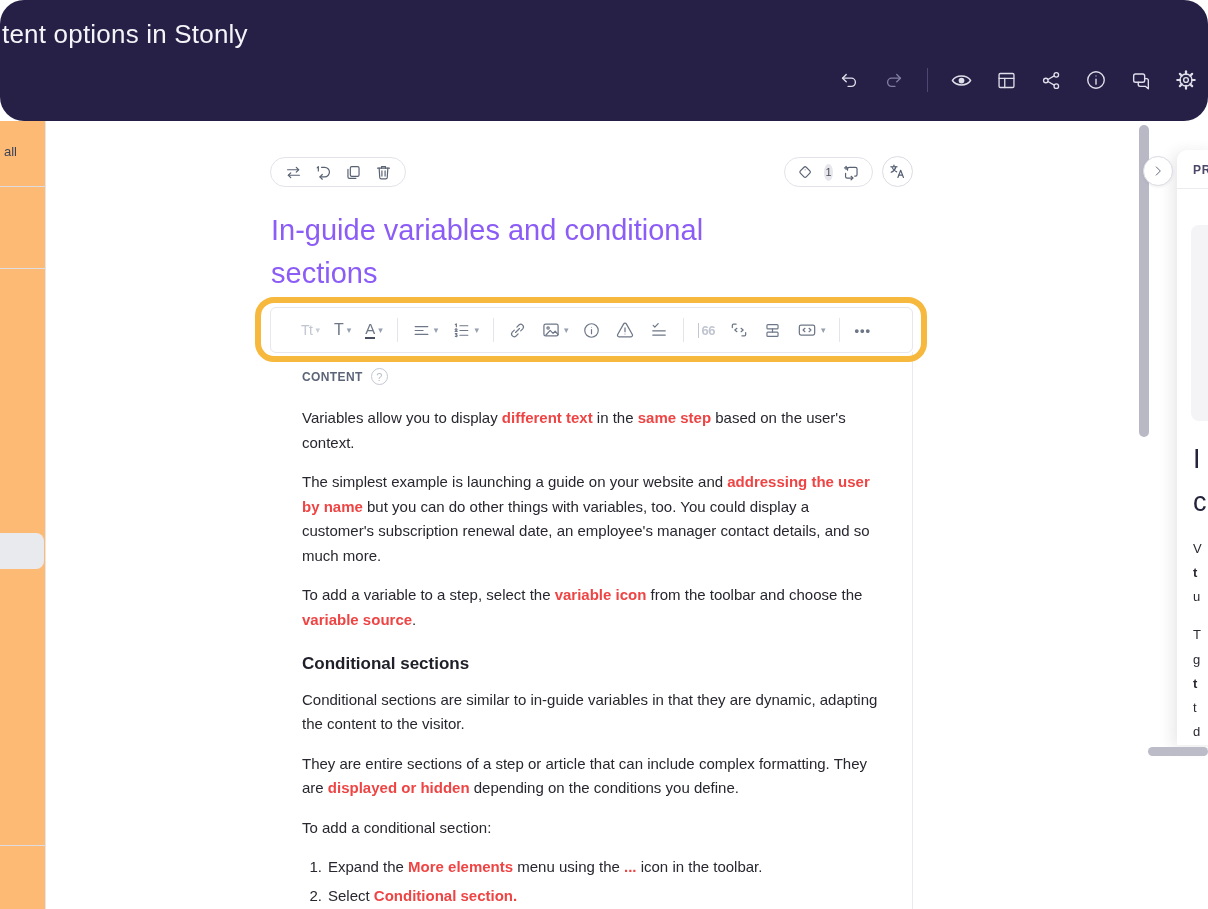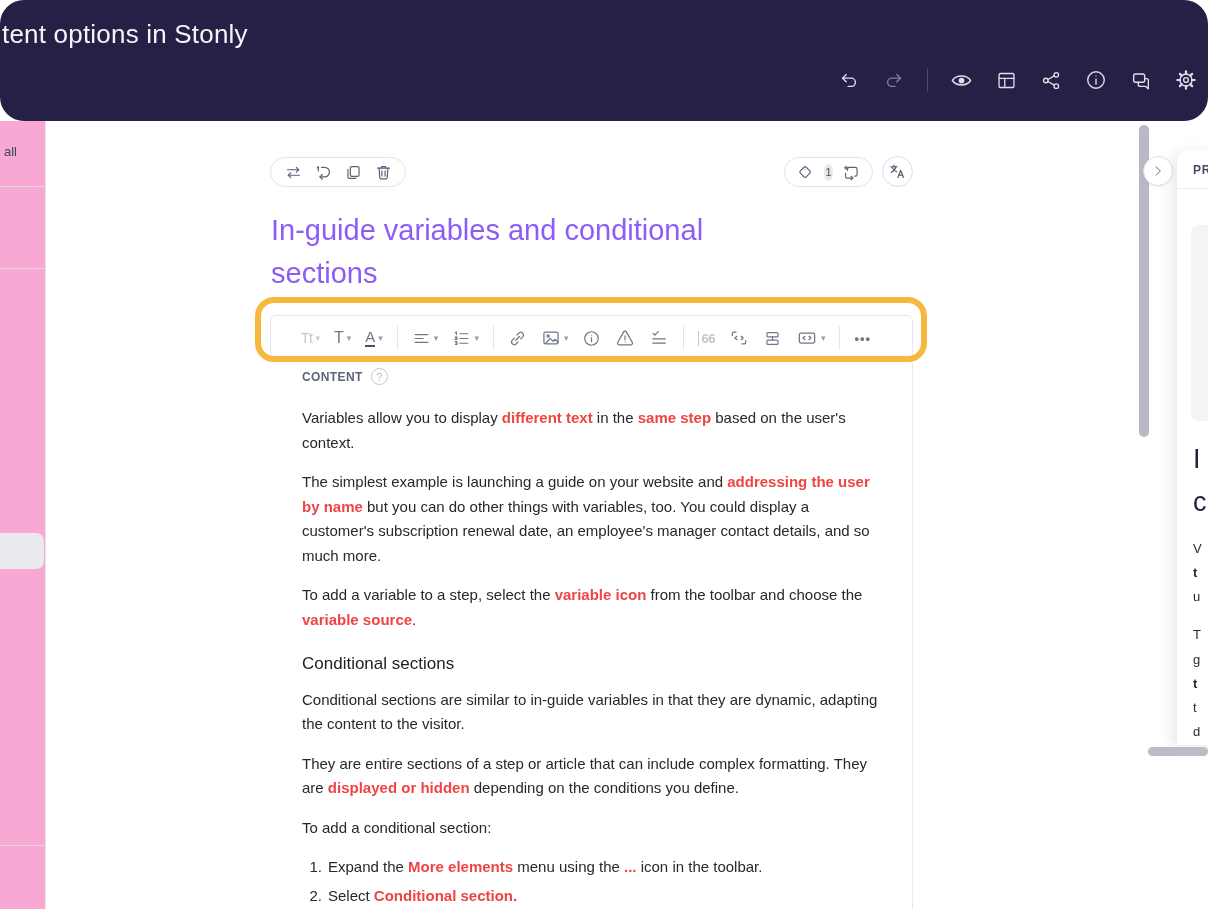--- a/index.html
+++ b/index.html
@@ -10,39 +10,39 @@
   
   .header { position:absolute; left:0; top:0; width:1208px; height:121px; background:#262046;border-radius:24px; }
   .header-title { position:absolute; left:2px; top:19px; color:#f4f3f8; font-size:26px; font-weight:400; letter-spacing:0.2px; white-space:nowrap; }
   .header-actions { position:absolute; right:10px; top:68px; display:flex; align-items:center; gap:21px; }
   .hbtn { width:24px; height:24px; display:flex; align-items:center; justify-content:center; color:#dfdfeb; cursor:pointer; }
   .hbtn.dim { color:#807da0; }
   .hdivider { width:1px; height:24px; background:#4d4870; }
   .ic { stroke:currentColor; fill:none; stroke-width:1.5; stroke-linecap:round; stroke-linejoin:round; }
 
   
-  .sidebar { position:absolute; left:0; top:121px; width:46px; height:788px; background:#f9a8d4; border-right:1px solid #e5e5ea; }
+  .sidebar { position:absolute; left:0; top:121px; width:46px; height:788px; background:#fdba74; border-right:1px solid #e5e5ea; }
   .sidebar-fragment { position:absolute; left:4px; top:23px; font-size:13px; color:#3c4257; }
   .sb-divider { position:absolute; left:0; width:46px; height:1px; background:#dcdce2; }
   .sb-highlight { position:absolute; left:0; top:412px; width:44px; height:36px; background:#e9eaee; border-radius:0 8px 8px 0; }
 
   
   .pill { position:absolute; height:30px; background:#fff; border:1px solid #e3e3e9; border-radius:15px; display:flex; align-items:center; color:#596273; }
   .pill-left { left:270px; top:157px; width:136px; padding:0 12px; justify-content:space-between; }
   .pill-right { left:784px; top:157px; width:89px; padding:0 11px; gap:9px; }
   .pbtn { width:20px; height:20px; display:flex; align-items:center; justify-content:center; cursor:pointer; }
   .tag-badge { width:17px; height:17px; border-radius:50%; background:#e6e6ec; color:#4b4b58; font-size:11px; display:flex; align-items:center; justify-content:center; }
   .translate-btn { position:absolute; left:882px; top:156px; width:31px; height:31px; border-radius:50%; background:#fff; border:1px solid #dcdce3; display:flex; align-items:center; justify-content:center; color:#555f73; cursor:pointer; }
 
   
   .doc-title { position:absolute; left:271px; top:209px; width:530px; font-size:29px; line-height:43px; font-weight:400; color:#8b5cf6; }
   .card-right-border { position:absolute; left:912px; top:352px; width:1px; height:557px; background:#e9e9ee; }
 
   
-  .fmt-toolbar { position:absolute; left:270px; top:307px; width:643px; height:46px; background:#fff; border:1px solid #e7e7ec; border-radius:6px; display:flex; align-items:center; padding:0 22px 0 30px; gap:14px; color:#6e7787;margin-top:8px; }
+  .fmt-toolbar { position:absolute; left:270px; top:307px; width:643px; height:46px; background:#fff; border:1px solid #e7e7ec; border-radius:6px; display:flex; align-items:center; padding:0 22px 0 30px; gap:14px; color:#6e7787; }
   .tb-btn { display:flex; align-items:center; gap:3px; cursor:pointer; white-space:nowrap; }
   .tb-btn.muted { color:#c0c5cf; }
   .tb-divider { width:1px; height:24px; background:#e4e4ea; }
   .caret { font-size:9px; color:#97a0af; line-height:1; }
   .muted .caret { color:#c8cdd5; }
   .g-tt { font-size:14px; letter-spacing:-0.5px; }
   .g-t  { font-size:16px; font-weight:500; }
   .g-a  { font-size:15px; font-weight:500; border-bottom:2.5px solid #474f60; line-height:1.05; }
   .g-quote { font-size:13px; font-weight:700; letter-spacing:-0.5px; border-left:1.5px solid #c3c7d0; padding-left:2px; }
   .g-more { font-size:13px; font-weight:700; letter-spacing:1px; color:#6e7787; }
@@ -50,21 +50,21 @@
   
   .ring { position:absolute; left:255px; top:297px; width:672px; height:65px; border:6px solid #f6b83d; border-radius:19px; pointer-events:none; z-index:5; }
 
   
   .content-label-row { position:absolute; left:302px; top:368px; display:flex; align-items:center; gap:8px; }
   .content-label { font-size:12px; font-weight:700; color:#5c6578; letter-spacing:0.4px; }
   .help-circ { width:17px; height:17px; border-radius:50%; border:1.5px solid #c3c8d2; color:#b6bcc8; font-size:11px; display:flex; align-items:center; justify-content:center; cursor:pointer; }
 
   .body-text { position:absolute; left:302px; top:406px; width:578px; font-size:15px; line-height:24.5px; color:#27272f; }
   .body-text p { margin-bottom:15px; }
-  .body-text h2 { font-size:17px; font-weight:400; color:#20202a; margin:20px 0 11px; }
+  .body-text h2 { font-size:17px; font-weight:700; color:#20202a; margin:20px 0 11px; }
   .body-text b, .body-text .b { font-weight:700; color:#ef4444; }
   .ol { margin-top:6px; }
   .ol-item { display:flex; margin-bottom:4.5px; }
   .ol-marker { width:20px; flex:none; text-align:right; margin-right:6px; }
 
   
   .v-scrollbar { position:absolute; left:1139px; top:125px; width:10px; height:312px; background:#b9b9c6; border-radius:5px; cursor:pointer; }
 
   
   .collapse-btn { position:absolute; left:1143px; top:156px; width:30px; height:30px; border-radius:50%; background:#fff; border:1px solid #dcdce3; box-shadow:0 1px 3px rgba(40,40,70,.08); display:flex; align-items:center; justify-content:center; color:#4a5266; cursor:pointer; z-index:6; }

